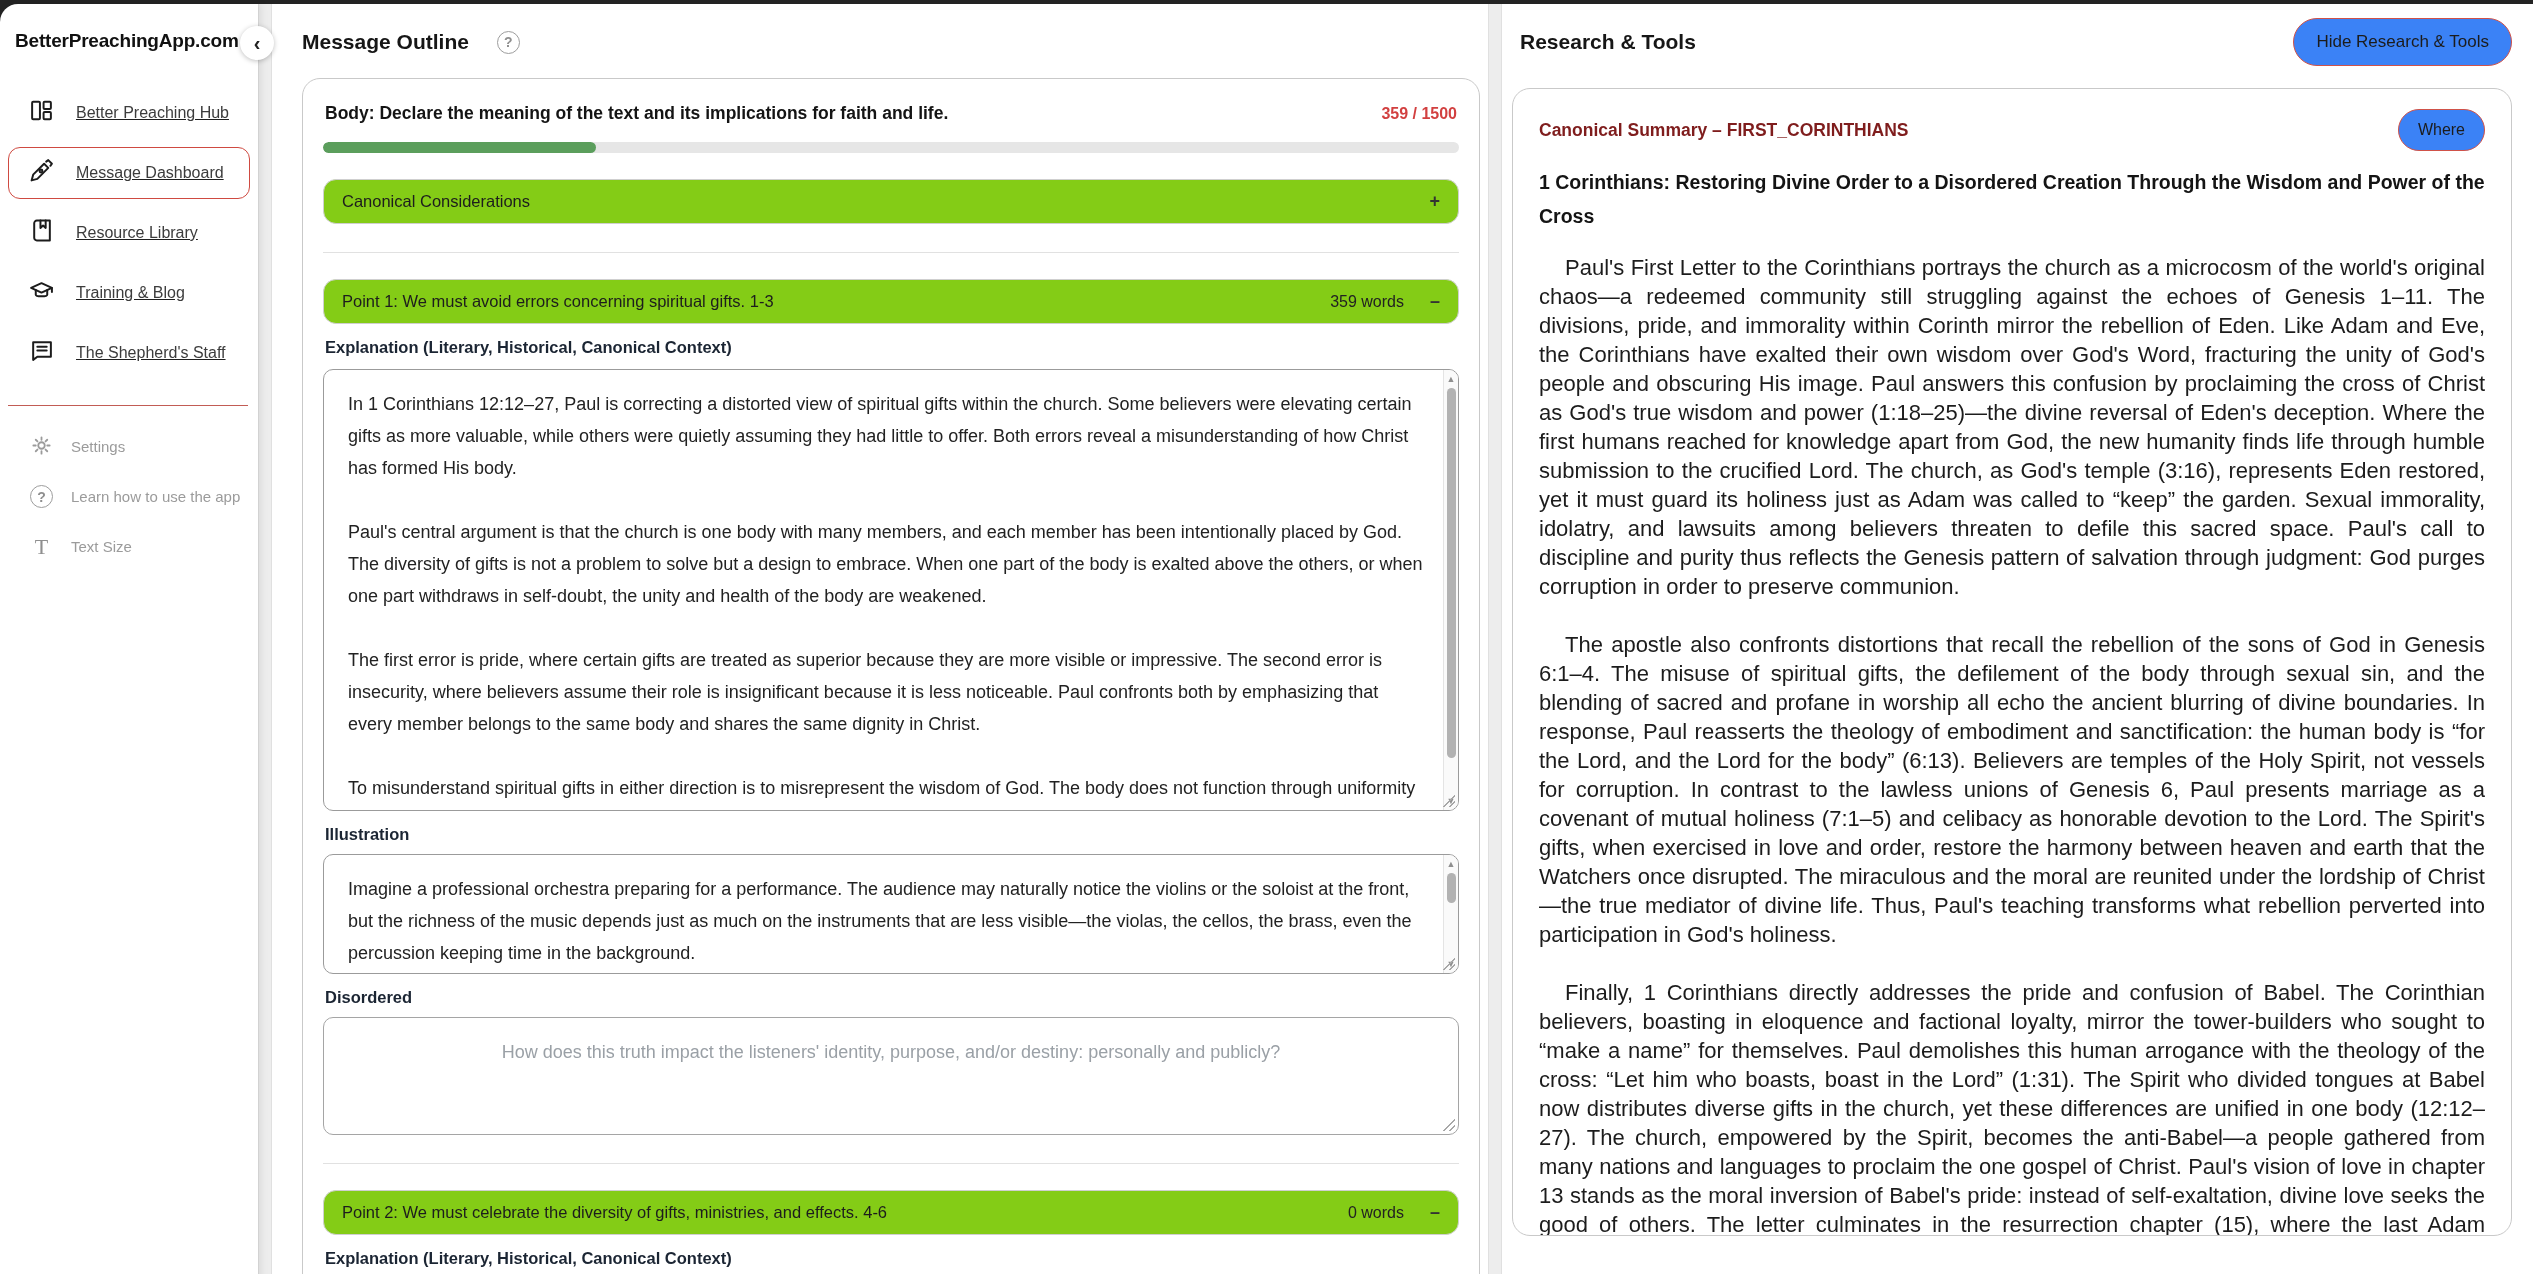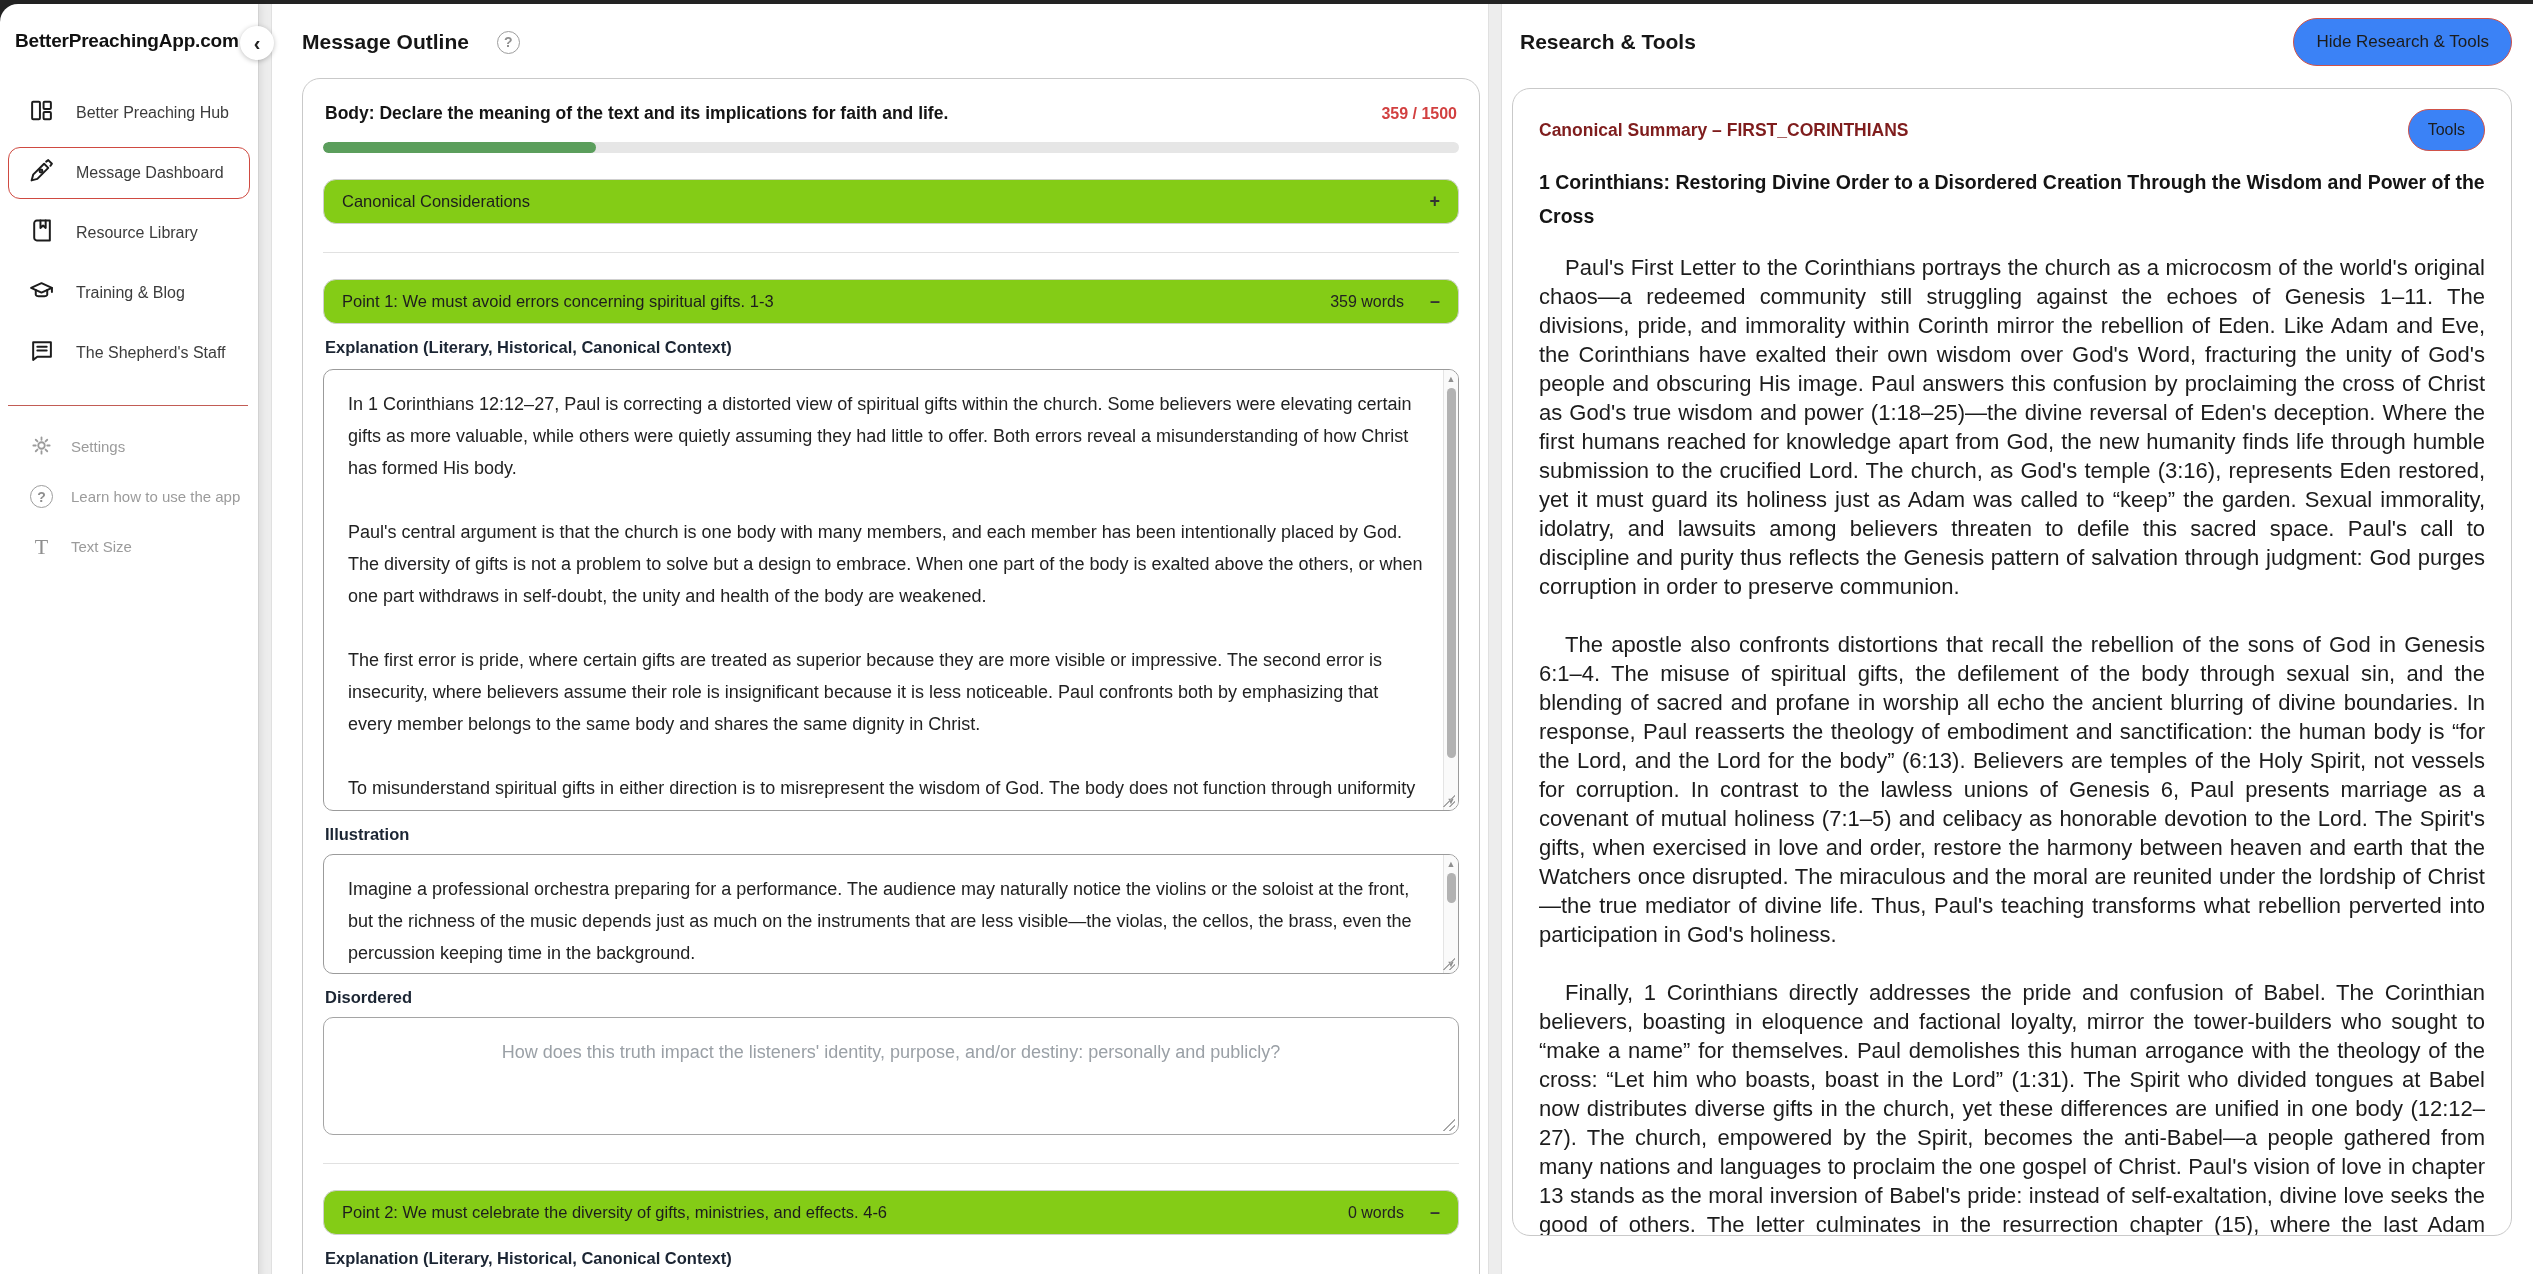--- a/index.html
+++ b/index.html
@@ -7,21 +7,21 @@
   body { background:#232323; font-family:"Liberation Sans", sans-serif; color:#1e1e1e; }
   .app { position:absolute; top:4px; left:0; right:0; bottom:-40px; display:flex; }
 
   
   .sidebar { width:258px; background:#ffffff; border-top-left-radius:18px;
              box-shadow:2px 0 8px rgba(0,0,0,.10); position:relative; flex:none; padding-top:26px; z-index:3;}
   .brand { font-size:19px; font-weight:800; letter-spacing:-0.2px; color:#111; padding:0 34px 0 15px; line-height:1.2;}
   .collapse-btn { position:absolute; top:22px; right:-16px; width:34px; height:34px; border-radius:50%;
              background:#fff; box-shadow:0 1px 5px rgba(0,0,0,.25); border:none; display:flex; align-items:center;
              justify-content:center; font-size:20px; font-weight:700; color:#222; cursor:pointer; }
-  .nav { margin-top:34px; }
+  .nav { margin-top:34px;text-decoration:underline; }
   .nav-item { display:flex; align-items:center; gap:22px; height:52px; margin:8px 8px; padding:0 6px 0 20px;
               border:1.5px solid transparent; border-radius:12px; font-size:16px; color:#3c3c3c; cursor:pointer;}
   .nav-item.active { border-color:#cf4a41; }
   .nav-item svg { flex:none; }
   .side-divider { border:none; border-top:1px solid #c25c55; margin:26px 10px 18px 8px; }
   .foot-item { display:flex; align-items:center; gap:18px; height:46px; margin:4px 8px; padding:0 6px 0 22px;
                font-size:15px; color:#9b9b9b; cursor:pointer;}
   .qcircle { width:23px; height:23px; border-radius:50%; border:1.7px solid #9d9d9d; color:#8f8f8f;
              display:inline-flex; align-items:center; justify-content:center; font-size:14px; font-weight:700; flex:none;}
   .tserif { font-family:"Liberation Serif", serif; font-size:22px; color:#8f8f8f; width:23px; text-align:center; flex:none;}
@@ -250,21 +250,21 @@
 
   <aside class="research">
     <div class="research-header">
       <span class="research-title">Research &amp; Tools</span>
       <button class="btn-outline">Hide Research &amp; Tools</button>
     </div>
 
     <section class="summary-card">
       <div class="summary-head">
         <span class="summary-card-title">Canonical Summary – FIRST_CORINTHIANS</span>
-        <button class="btn-outline small">Tools</button>
+        <button class="btn-outline small">Where</button>
       </div>
       <h3 class="summary-title">1 Corinthians: Restoring Divine Order to a Disordered Creation Through the Wisdom and Power of the Cross</h3>
       <p class="summary-p">Paul's First Letter to the Corinthians portrays the church as a microcosm of the world's original chaos—a redeemed community still struggling against the echoes of Genesis 1–11. The divisions, pride, and immorality within Corinth mirror the rebellion of Eden. Like Adam and Eve, the Corinthians have exalted their own wisdom over God's Word, fracturing the unity of God's people and obscuring His image. Paul answers this confusion by proclaiming the cross of Christ as God's true wisdom and power (1:18–25)—the divine reversal of Eden's deception. Where the first humans reached for knowledge apart from God, the new humanity finds life through humble submission to the crucified Lord. The church, as God's temple (3:16), represents Eden restored, yet it must guard its holiness just as Adam was called to “keep” the garden. Sexual immorality, idolatry, and lawsuits among believers threaten to defile this sacred space. Paul's call to discipline and purity thus reflects the Genesis pattern of salvation through judgment: God purges corruption in order to preserve communion.</p>
       <p class="summary-p">The apostle also confronts distortions that recall the rebellion of the sons of God in Genesis 6:1–4. The misuse of spiritual gifts, the defilement of the body through sexual sin, and the blending of sacred and profane in worship all echo the ancient blurring of divine boundaries. In response, Paul reasserts the theology of embodiment and sanctification: the human body is “for the Lord, and the Lord for the body” (6:13). Believers are temples of the Holy Spirit, not vessels for corruption. In contrast to the lawless unions of Genesis 6, Paul presents marriage as a covenant of mutual holiness (7:1–5) and celibacy as honorable devotion to the Lord. The Spirit's gifts, when exercised in love and order, restore the harmony between heaven and earth that the Watchers once disrupted. The miraculous and the moral are reunited under the lordship of Christ—the true mediator of divine life. Thus, Paul's teaching transforms what rebellion perverted into participation in God's holiness.</p>
       <p class="summary-p">Finally, 1 Corinthians directly addresses the pride and confusion of Babel. The Corinthian believers, boasting in eloquence and factional loyalty, mirror the tower-builders who sought to “make a name” for themselves. Paul demolishes this human arrogance with the theology of the cross: “Let him who boasts, boast in the Lord” (1:31). The Spirit who divided tongues at Babel now distributes diverse gifts in the church, yet these differences are unified in one body (12:12–27). The church, empowered by the Spirit, becomes the anti-Babel—a people gathered from many nations and languages to proclaim the one gospel of Christ. Paul's vision of love in chapter 13 stands as the moral inversion of Babel's pride: instead of self-exaltation, divine love seeks the good of others. The letter culminates in the resurrection chapter (15), where the last Adam reverses the curse of the first. The perishable puts on the imperishable, and death—the ultimate fruit of Eden's rebellion—is swallowed up in victory. Thus, 1 Corinthians presents the church as the laboratory of new creation: a community in which God's wisdom overcomes human folly, divine order replaces chaos, and the risen Christ reigns as the Lord who restores heaven and earth.</p>
     </section>
   </aside>
 
 </div>
 

